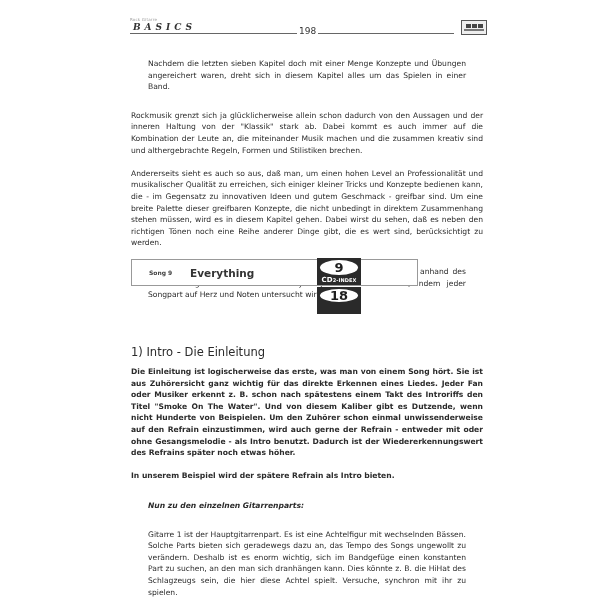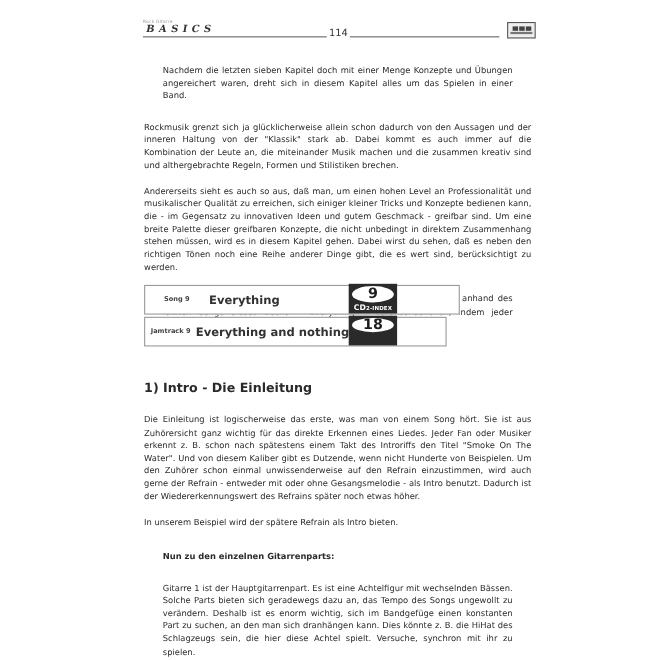--- a/index.html
+++ b/index.html
@@ -18,46 +18,46 @@
                 background: #eee; display: flex; flex-direction: column; align-items: center; justify-content: center; }
     .hdr-logo .row { display: flex; gap: 1px; }
     .hdr-logo .blk { width: 5px; height: 4px; background: #444; }
     .hdr-logo .sub { width: 20px; height: 2px; background: #777; margin-top: 1px; }
 
     
     .text { position: absolute; left: 131px; width: 352px; font-size: 7.6px; line-height: 11.6px;
             text-align: justify; color: #2b2b2b; }
     .text p { margin: 0 0 11.6px 0; }
     .text p.nomargin { margin: 17px; }
-    .bold { font-weight: bold; }
+    .bold { font-weight: bold; font-style: italic; }
 
     
     .songbox { position: absolute; left: 131px; width: 273px; height: 25px; border: 1px solid #999;
                display: flex; align-items: center; background: #fff; }
     .songbox .lbl { font-size: 6px; font-weight: bold; color: #444; margin-left: 5px; }
     .songbox .title { font-size: 10.5px; font-weight: bold; color: #333; }
     .cd { position: absolute; width: 44px; height: 27px; background: #2a2a2a;
           display: flex; flex-direction: column; align-items: center; }
     .cd .oval { margin-top: 2px; width: 38px; height: 15px; background: #fff; border-radius: 50%;
                 display: flex; align-items: center; justify-content: center;
                 font-weight: bold; font-size: 13px; color: #1e1e1e; line-height: 1; }
     .cd .idx { color: #fff; font-size: 5px; font-weight: bold; margin-top: 1px; letter-spacing: 0.1px; }
     .cd .idx b { font-size: 7px; margin-top: 16px; }
 
-    .section-head { position: absolute; left: 131px; top: 345px; font-size: 11.5px; font-weight: bold; color: #2a2a2a; }
+    .section-head { position: absolute; left: 131px; top: 345px; font-size: 11.5px; font-weight: normal; color: #2a2a2a; }
   </style>
 </head>
 <body>
 
 <div class="page">
 
   <div class="hdr-series">Rock Gitarre</div>
   <div class="hdr-basics">BASICS</div>
   <div class="hdr-line-left"></div>
-  <div class="hdr-page">114</div>
+  <div class="hdr-page">198</div>
   <div class="hdr-line-right"></div>
   <div class="hdr-logo">
     <div class="row">
         <div class="blk"></div>
         <div class="blk"></div>
         <div class="blk"></div>
       </div>
     <div class="sub"></div>
   </div>
 
@@ -70,32 +70,28 @@
 
   <div class="songbox" style="top:259px;padding-left:12px;">
     <span class="lbl" style="width:37px;">Song 9</span>
     <span class="title" style="margin-left:4px;">Everything</span>
   </div>
   <div class="cd" style="left:317px; top:258px;">
     <div class="oval">9</div>
     <div class="idx"><b>CD</b><span>2-INDEX</span></div>
   </div>
 
-  <div class="songbox" style="top:288px;">
-    <span class="lbl" style="width:37px;">Jamtrack 9</span>
-    <span class="title" style="margin-left:4px;">Everything and nothing</span>
-  </div>
   <div class="cd" style="left:317px; top:287px;gap:44px;">
     <div class="oval">18</div>
     <div class="idx"><b>CD</b><span>2-INDEX</span></div>
   </div>
 
   <div class="section-head">1) Intro - Die Einleitung</div>
 
-  <div class="text" style="top:376px;">
+  <div class="text" style="top:366px;font-weight:bold;">
     <p>Die Einleitung ist logischerweise das erste, was man von einem Song hört. Sie ist aus Zuhörersicht ganz wichtig für das direkte Erkennen eines Liedes. Jeder Fan oder Musiker erkennt z. B. schon nach spätestens einem Takt des Introriffs den Titel "Smoke On The Water". Und von diesem Kaliber gibt es Dutzende, wenn nicht Hunderte von Beispielen. Um den Zuhörer schon einmal unwissenderweise auf den Refrain einzustimmen, wird auch gerne der Refrain - entweder mit oder ohne Gesangsmelodie - als Intro benutzt. Dadurch ist der Wiedererkennungswert des Refrains später noch etwas höher.</p>
     <p>In unserem Beispiel wird der spätere Refrain als Intro bieten.</p>
   </div>
 
   <div class="text" style="top:483px;">
     <p class="nomargin bold">Nun zu den einzelnen Gitarrenparts:</p>
     <p class="nomargin">Gitarre 1 ist der Hauptgitarrenpart. Es ist eine Achtelfigur mit wechselnden Bässen. Solche Parts bieten sich geradewegs dazu an, das Tempo des Songs ungewollt zu verändern. Deshalb ist es enorm wichtig, sich im Bandgefüge einen konstanten Part zu suchen, an den man sich dranhängen kann. Dies könnte z. B. die HiHat des Schlagzeugs sein, die hier diese Achtel spielt. Versuche, synchron mit ihr zu spielen.</p>
   </div>
 
 </div>

